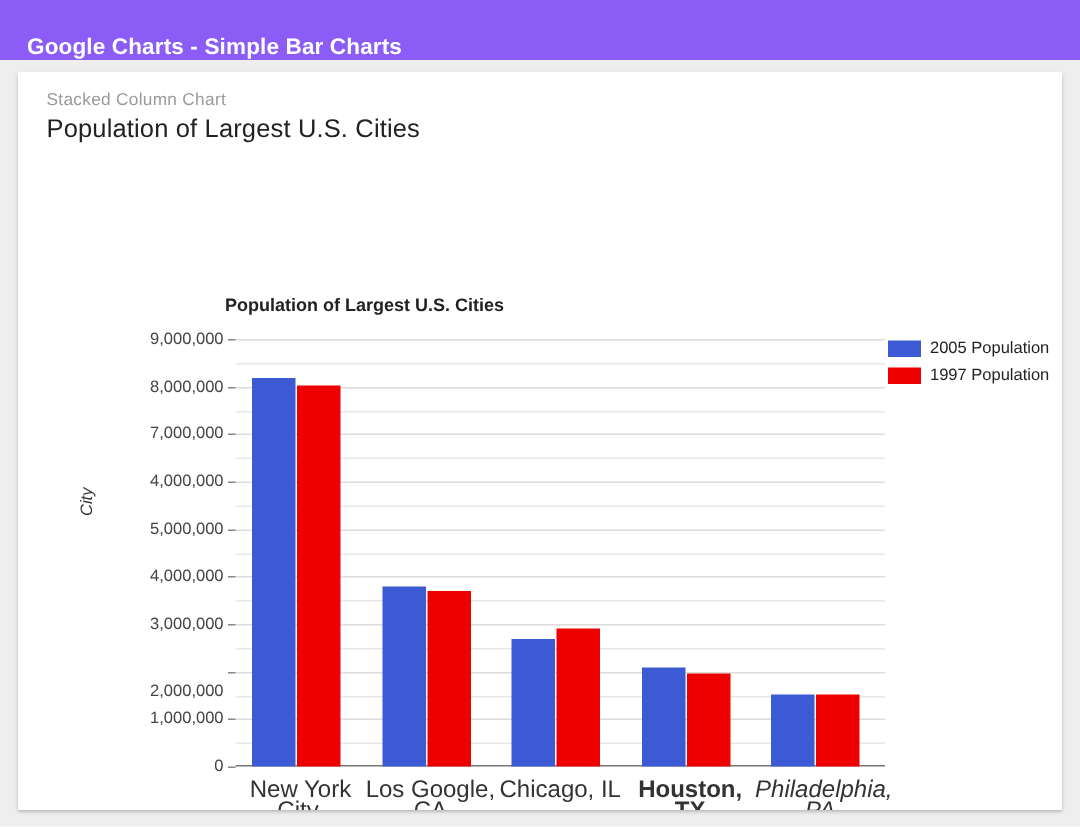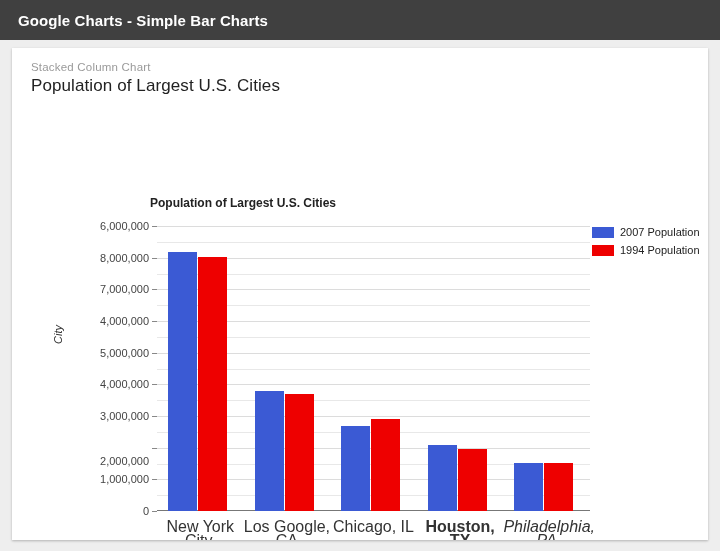--- a/index.html
+++ b/index.html
@@ -9,23 +9,23 @@
   }
   body {
     width: 720px;
     height: 551px;
     background: #eeeeee;
     font-family: "Liberation Sans", sans-serif;
     overflow: hidden;
   }
   .app-header {
     height: 40px;
-    background: #404040;
+    background: #8b5cf6;
     display: flex;
-    align-items: center;
+    align-items: flex-end;
     padding: 0 0 0 18px;
     box-sizing: border-box;
   }
   .app-title {
     color: #ffffff;
     font-size: 15px;
     font-weight: bold;
     letter-spacing: 0.1px;
   }
   .card {
@@ -220,21 +220,21 @@
         <div class="gridline major" style="top: 95px;"></div>
         <div class="ytick" style="top: 95px;">4,000,000</div>
         <div class="tick-mark" style="top: 95px;"></div>
         <div class="gridline major" style="top: 63.3333px;"></div>
         <div class="ytick" style="top: 63.3333px;">7,000,000</div>
         <div class="tick-mark" style="top: 63.3333px;"></div>
         <div class="gridline major" style="top: 31.6667px;"></div>
         <div class="ytick" style="top: 31.6667px;">8,000,000</div>
         <div class="tick-mark" style="top: 31.6667px;"></div>
         <div class="gridline major" style="top: 0px;"></div>
-        <div class="ytick" style="top: 0px;">6,000,000</div>
+        <div class="ytick" style="top: 0px;">9,000,000</div>
         <div class="tick-mark" style="top: 0px;"></div>
         <div class="group" style="left: 0px; width: 86.6px;">
           <div class="bar s0" style="height: 258.875px; background: rgb(59, 90, 212);"></div>
           <div class="bar s1" style="height: 253.587px; background: rgb(238, 0, 0);"></div>
           <div class="xtick" style="width: 86.6px;">
             <div>New York City,</div>
             <div>NY</div>
           </div>
         </div>
         <div class="group" style="left: 86.6px; width: 86.6px;">
@@ -265,22 +265,22 @@
           <div class="xtick" style="width: 86.6px;">
             <div>Philadelphia,</div>
             <div>PA</div>
           </div>
         </div>
       </div>
 
     <div class="legend" id="legend">
         <div class="legend-item">
           <div class="legend-swatch" style="background: rgb(59, 90, 212);"></div>
-          <div class="legend-label">2007 Population</div>
+          <div class="legend-label">2005 Population</div>
         </div>
         <div class="legend-item">
           <div class="legend-swatch" style="background: rgb(238, 0, 0);"></div>
-          <div class="legend-label">1994 Population</div>
+          <div class="legend-label">1997 Population</div>
         </div>
       </div>
 
   </div>
 </div>
 
 </body></html>

